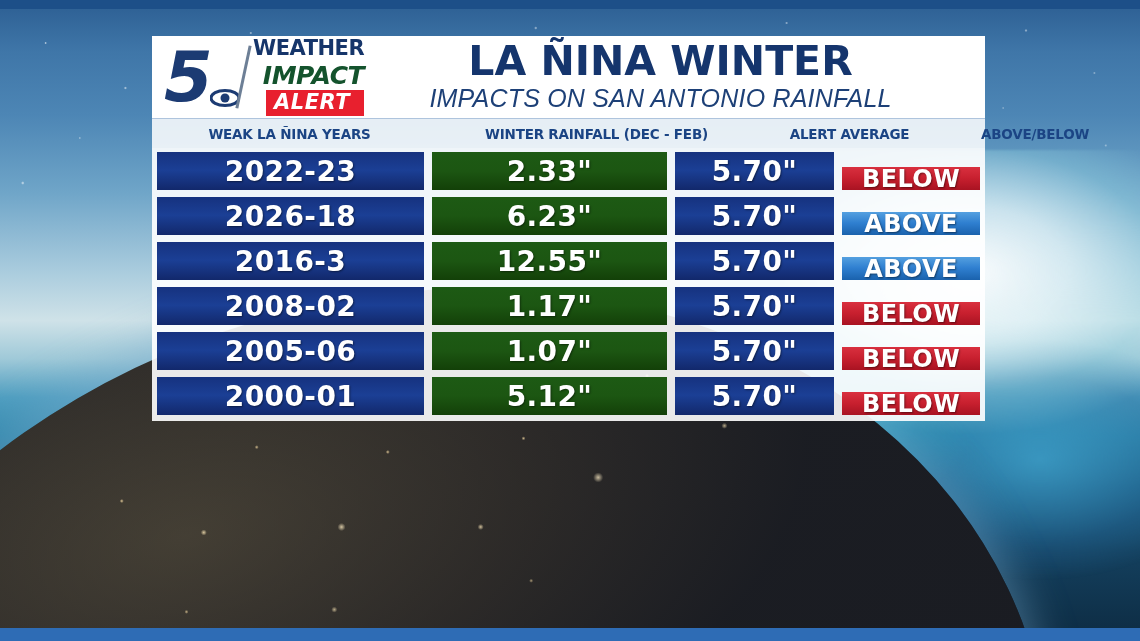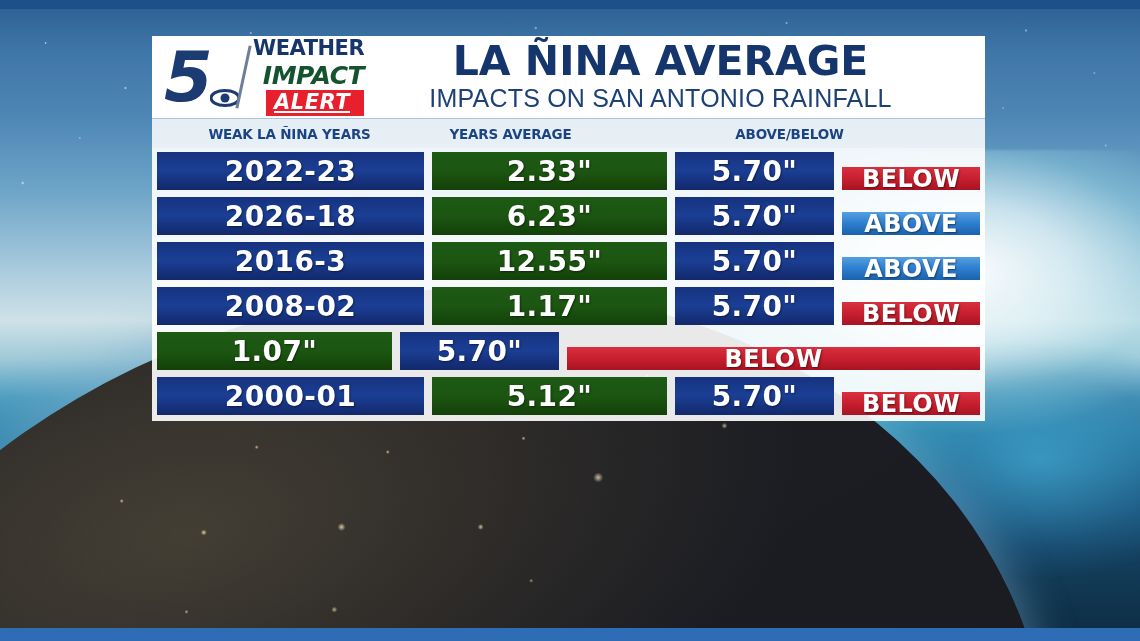--- a/index.html
+++ b/index.html
@@ -197,21 +197,20 @@
   .wia-alert {
     background: #e8202e;
     color: #ffffff;
     font-family: "DejaVu Sans", sans-serif;
     font-style: italic;
     font-weight: bold;
     font-size: 21px;
     letter-spacing: 0.5px;
     padding: 2px 14px 3px 8px;
     margin-top: 2px;
-    text-decoration: underline;
   }
   .logo-slash {
     width: 3px;
     height: 64px;
     background: #6d7f96;
     transform: rotate(12deg);
     margin: 0 6px 0 2px;
     flex: 0 0 auto;
   }
 
@@ -230,29 +229,31 @@
     letter-spacing: 0px;
   }
   .title-sub {
     font-family: "Liberation Sans", sans-serif;
     font-weight: normal;
     font-size: 25px;
     line-height: 1.15;
     color: #1d4077;
     letter-spacing: 0.2px;
     margin-top: 1px;
+    font-style: italic;
   }
 
   
   .col-head-strip {
     display: flex;
     align-items: center;
     height: 29px;
     background: rgba(255,255,255,0.86);
     border-top: 1px solid rgba(160,185,215,0.8);
+    gap: 48px;
   }
   .col-head {
     font-family: "DejaVu Sans", sans-serif;
     font-weight: bold;
     font-size: 13.5px;
     color: #1b4484;
     text-align: center;
     letter-spacing: -0.2px;
     white-space: nowrap;
   }
@@ -346,29 +347,30 @@
         </div>
         <div class="logo-slash"></div>
         <div class="wia">
           <span class="wia-weather">WEATHER</span>
           <span class="wia-impact">IMPACT</span>
           <span class="wia-alert">ALERT</span>
         </div>
       </div>
 
       <div class="titles">
-        <div class="title-main">LA ÑINA AVERAGE</div>
+        <div class="title-main">LA ÑINA WINTER</div>
         <div class="title-sub">IMPACTS ON SAN ANTONIO RAINFALL</div>
       </div>
 
     </div>
 
     <div class="col-head-strip">
       <div class="col-head h1">WEAK LA ÑINA YEARS</div>
-      <div class="col-head h3">YEARS AVERAGE</div>
+      <div class="col-head h2">WINTER RAINFALL (DEC - FEB)</div>
+      <div class="col-head h3">ALERT AVERAGE</div>
       <div class="col-head h4">ABOVE/BELOW</div>
     </div>
 
     <div class="rows">
 
       <div class="row">
         <div class="cell cell-year   c1">2022-23</div>
         <div class="cell cell-rain   c2">2.33"</div>
         <div class="cell cell-avg    c3">5.70"</div>
         <div class="cell cell-status status-below c4">BELOW</div>
@@ -389,20 +391,21 @@
       </div>
 
       <div class="row">
         <div class="cell cell-year   c1">2008-02</div>
         <div class="cell cell-rain   c2">1.17"</div>
         <div class="cell cell-avg    c3">5.70"</div>
         <div class="cell cell-status status-below c4">BELOW</div>
       </div>
 
       <div class="row">
+        <div class="cell cell-year   c1">2005-06</div>
         <div class="cell cell-rain   c2">1.07"</div>
         <div class="cell cell-avg    c3">5.70"</div>
         <div class="cell cell-status status-below c4">BELOW</div>
       </div>
 
       <div class="row">
         <div class="cell cell-year   c1">2000-01</div>
         <div class="cell cell-rain   c2">5.12"</div>
         <div class="cell cell-avg    c3">5.70"</div>
         <div class="cell cell-status status-below c4">BELOW</div>

